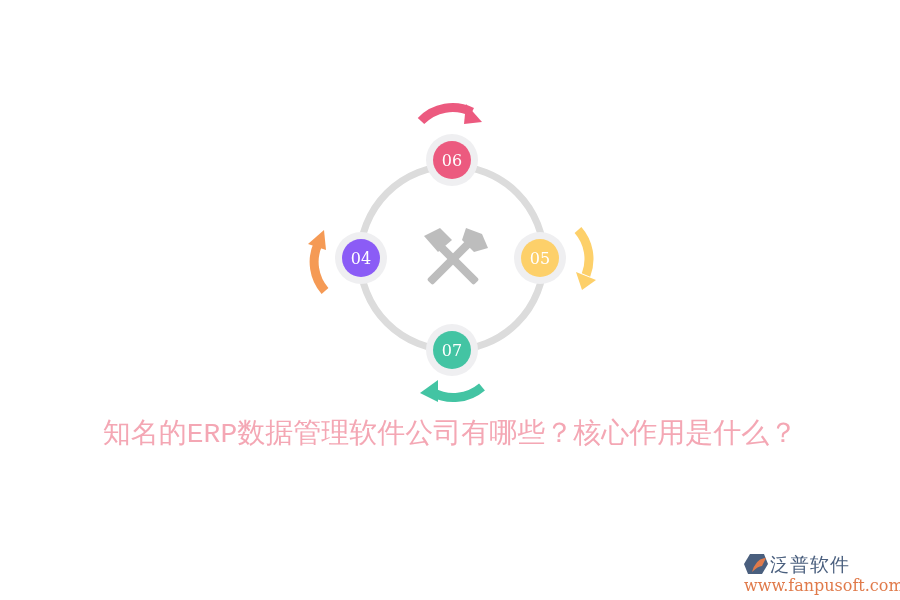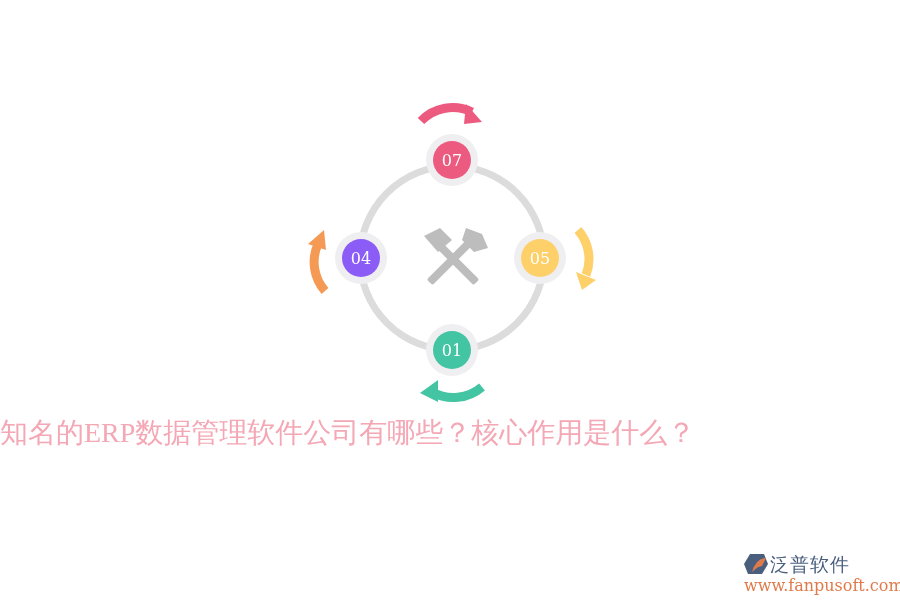--- a/index.html
+++ b/index.html
@@ -3,22 +3,22 @@
 <meta charset="utf-8">
 <style>
   html, body { margin:0; padding:0; }
   body { width:900px; height:600px; background:#ffffff; position:relative; overflow:hidden;
          font-family:"DejaVu Serif", serif; }
   .diagram { position:absolute; left:0; top:0; width:900px; height:600px; }
   .node { position:absolute; width:52px; height:52px; border-radius:50%; background:#efeff1;
           display:flex; align-items:center; justify-content:center; }
   .node .inner { width:38px; height:38px; border-radius:50%; color:#fff; display:flex;
           align-items:center; justify-content:center; font-family:"DejaVu Serif", serif; font-size:16px; }
-  .title { position:absolute; left:0; width:900px; top:414px; text-align:left;
-           font-family:Liberation Serif, serif; font-size:28px; color:#f4a7b4; letter-spacing:0px; }
+  .title { position:absolute; left:0; width:900px; top:414px; text-align:center;
+           font-family:Liberation Mono, monospace; font-size:28px; color:#f4a7b4; letter-spacing:0px; }
   .logo { position:absolute; left:744px; top:552px; width:124px; height:36px;text-decoration:underline; }
   .logo .brand { position:absolute; left:26px; top:0; font-family:"DejaVu Sans", sans-serif;
                  font-size:19px; color:#4a5f7e; letter-spacing:1px; }
   .logo .url { position:absolute; left:0; top:24px; font-family:"DejaVu Serif", serif;
                font-size:16px; color:#e07a4a; }
 </style>
 </head>
 <body>
 
 <div class="diagram">
@@ -48,27 +48,27 @@
 
     <g fill="#bdbdbd">
       <rect x="449" y="226" width="8" height="66" rx="2" transform="rotate(-45 453 259)"></rect>
       <rect x="449" y="226" width="8" height="66" rx="2" transform="rotate(45 453 259)"></rect>
       <path d="M424 236 L440 228 L452 240 L438 252 Z"></path>
       <path d="M466 228 L482 234 L488 248 L474 252 L462 240 Z"></path>
     </g>
   </svg>
 
   <div class="node" style="left:426px;top:134px">
-    <div class="inner" style="background:#ec5a7f">07</div>
+    <div class="inner" style="background:#ec5a7f">06</div>
   </div>
   <div class="node" style="left:514px;top:232px">
     <div class="inner" style="background:#fdd06a">05</div>
   </div>
   <div class="node" style="left:426px;top:324px">
-    <div class="inner" style="background:#43c4a3">01</div>
+    <div class="inner" style="background:#43c4a3">07</div>
   </div>
   <div class="node" style="left:335px;top:232px">
     <div class="inner" style="background:#8b5cf6">04</div>
   </div>
 </div>
 
 <div class="title">知名的ERP数据管理软件公司有哪些？核心作用是什么？</div>
 
 <div class="logo">
   <svg width="26" height="24" style="position:absolute;left:0;top:0">

